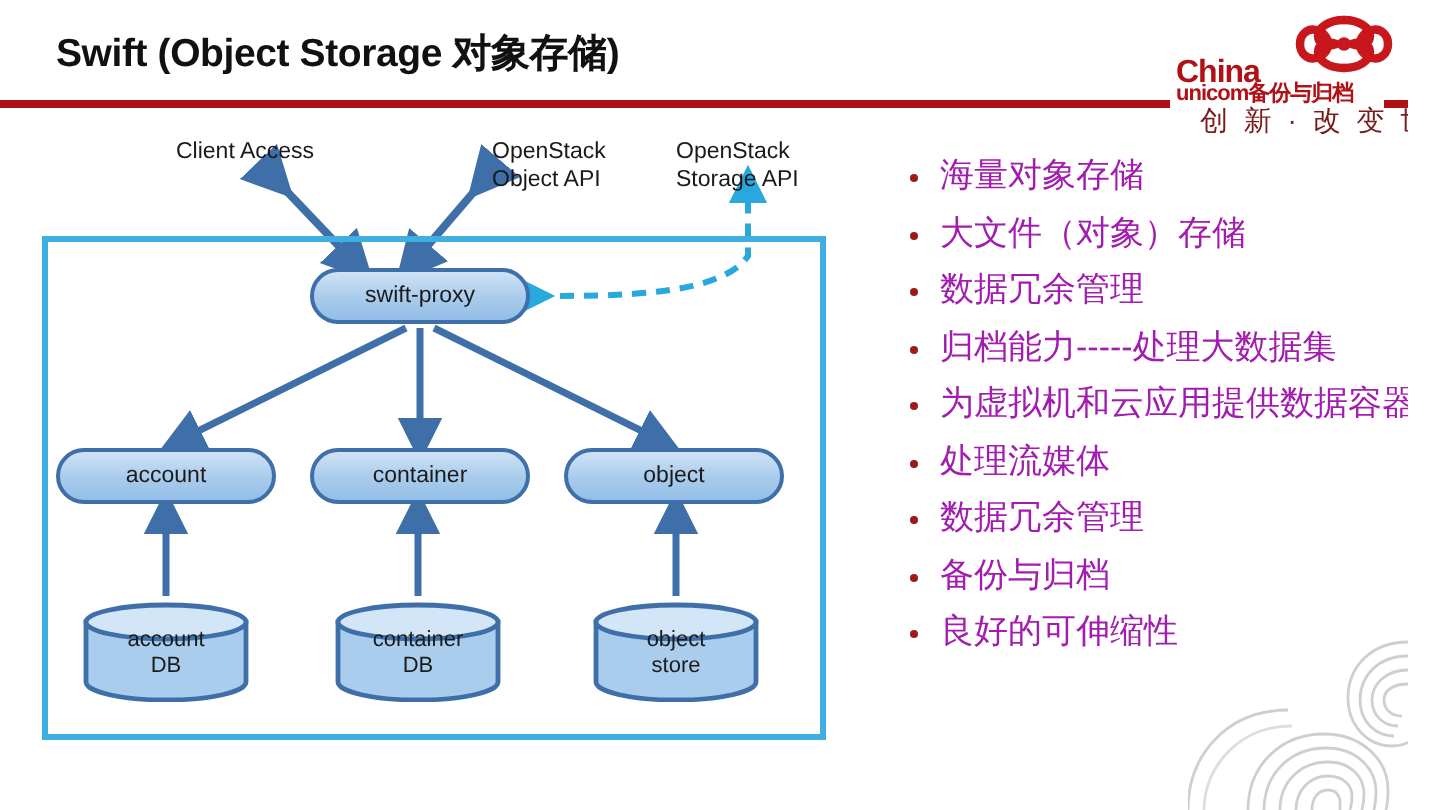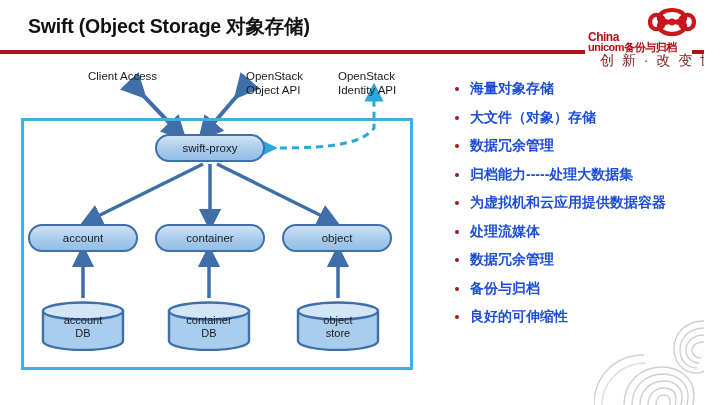--- a/index.html
+++ b/index.html
@@ -66,21 +66,21 @@
     left: 0px;
     top: 26px;
     width: 128px;
     font-size: 13.5px;
     font-weight: bold;
     color: #B01116;
     line-height: 10px;
     letter-spacing: -0.5px;
     white-space: nowrap;
   }
-  .logo-wordmark .ln1 { display:block; font-size: 12px; }
+  .logo-wordmark .ln1 { display:block; font-size: 16px; }
   .logo-wordmark .ln2 { display:block; font-size: 11px; }
   .logo-wordmark .cn  { font-size: 11px; }
   .logo-tagline {
     position: absolute;
     left: 12px;
     top: 46px;
     font-size: 14px;
     color: #7a1c1c;
     letter-spacing: 2px;
     white-space: nowrap;
@@ -157,23 +157,23 @@
   #bullets {
     position: absolute;
     left: 452px;
     top: 80px;
     width: 262px;
   }
   .bullet {
     position: relative;
     padding-left: 18px;
     margin-bottom: 12.5px;
-    font-size: 14px;
-    font-weight: bold;
-    color: #1d4ed8;
+    font-size: 17px;
+    font-weight: normal;
+    color: #a21caf;
     line-height: 16px;
     white-space: nowrap;
   }
   .bullet::before {
     content: "";
     position: absolute;
     left: 3px;
     top: 7px;
     width: 4px;
     height: 4px;
@@ -264,21 +264,21 @@
 
     <div class="top-label" id="label-client">
       <span>Client Access</span>
     </div>
     <div class="top-label" id="label-objapi">
       <span>OpenStack</span><br>
       <span>Object API</span>
     </div>
     <div class="top-label" id="label-identity">
       <span>OpenStack</span><br>
-      <span>Identity API</span>
+      <span>Storage API</span>
     </div>
 
     <div class="frame"></div>
 
     <div class="node" id="node-proxy">
       <span>swift-proxy</span>
     </div>
     <div class="node" id="node-account">
       <span>account</span>
     </div>

